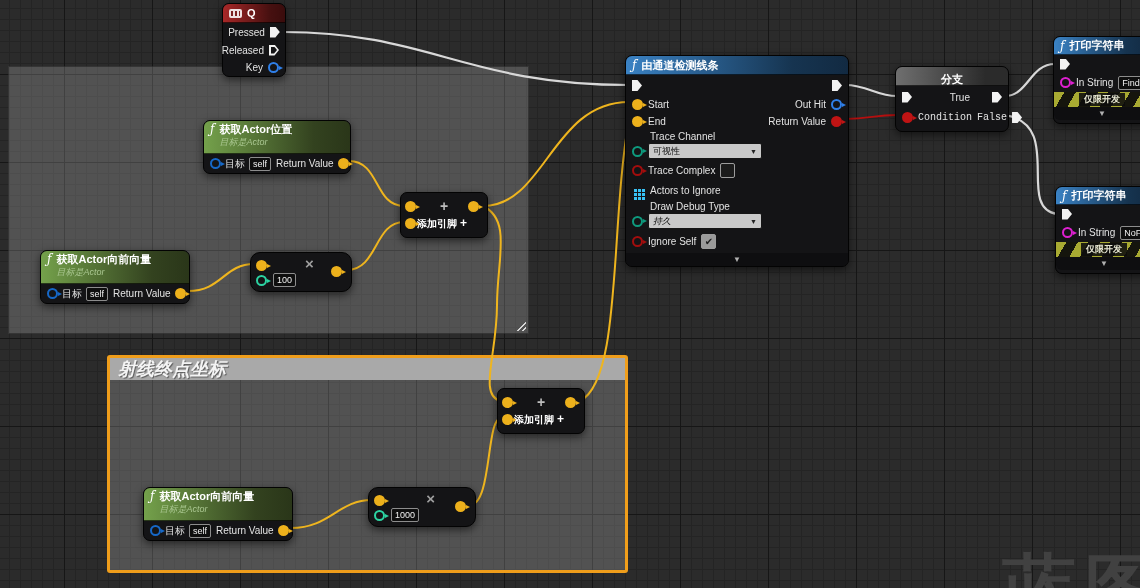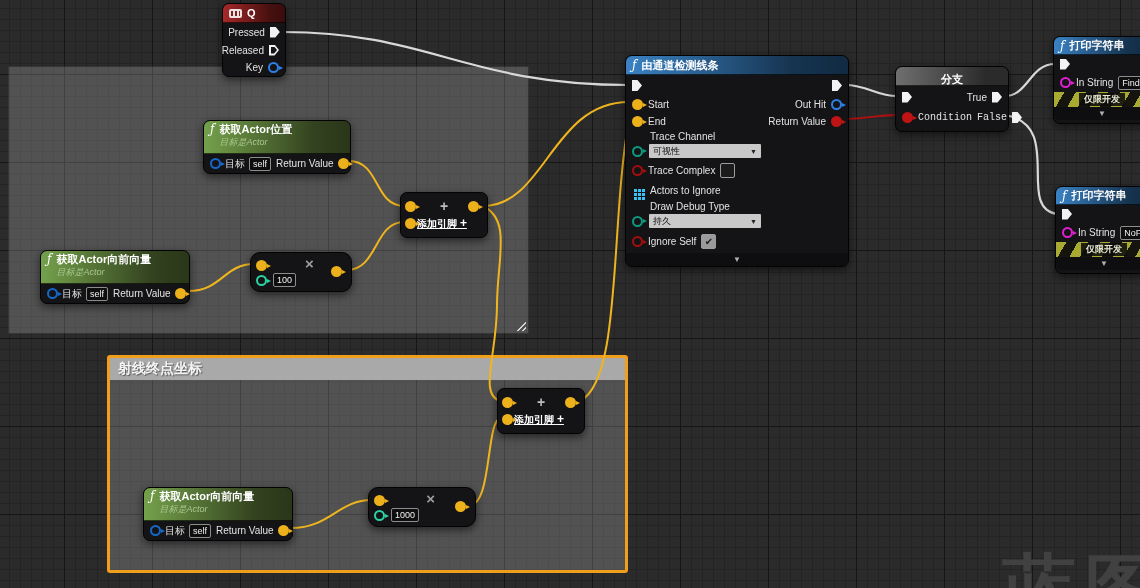--- a/index.html
+++ b/index.html
@@ -15,21 +15,21 @@
     background-size:88px 88px,88px 88px,11px 11px,11px 11px;
     background-position:0 74px,64px 0,9px 8px,9px 8px;
   }
   .watermark{position:absolute;left:1002px;top:540px;font-size:74px;font-weight:bold;
     color:#414141;letter-spacing:8px;white-space:nowrap;}
   
   .comment{position:absolute;background:rgba(255,255,255,.19);border:1px solid rgba(0,0,0,.35);z-index:1;}
   .comment-header{height:19px;background:#b3b3b3;display:flex;align-items:center;padding:0 8px;
     font-size:13px;font-weight:bold;color:#f4f4f4;text-shadow:1px 1px 1px #5a5a5a;}
   .comment.selected{border:3px solid #f09e1b;border-radius:3px;}
-  .comment.selected .comment-header{background:#a9a9a9;height:22px;font-size:14px;}
+  .comment.selected .comment-header{background:#a9a9a9;height:22px;font-size:18px;font-style:italic;}
   .rsz{position:absolute;right:2px;bottom:2px;width:11px;height:11px;
     background:repeating-linear-gradient(135deg,transparent 0 2px,#d6d6d6 2px 3.5px);
     clip-path:polygon(100% 0,100% 100%,0 100%);}
   
   .node{position:absolute;background:#141416;border:1px solid #030303;border-radius:7px;
     box-shadow:0 3px 9px rgba(0,0,0,.55);font-size:10px;color:#e2e2e2;z-index:10;}
   .hdr{display:flex;align-items:center;gap:5px;padding:0 6px;border-radius:6px 6px 0 0;
     border-bottom:1px solid rgba(0,0,0,.65);color:#fff;}
   .hdr .t{font-weight:bold;font-size:11px;white-space:nowrap;}
   .hdr-h{height:18px;}
@@ -71,21 +71,21 @@
   .cb.checked{background:#9a9a9a;color:#1d1d1d;}
   .nfooter{height:13px;display:flex;align-items:center;justify-content:center;color:#b0b0b0;
     font-size:8px;background:#0e0e10;border-radius:0 0 6px 6px;}
   
   .mathnode{border-radius:10px;}
   .mathnode .op{position:absolute;left:54%;top:3px;color:#9f9f9f;font-size:15px;font-weight:bold;line-height:15px;}
   .mathnode .pinabs{position:absolute;}
   .addnode .plus{position:absolute;left:0;right:0;top:6px;text-align:center;color:#bdbdbd;
     font-size:14px;font-weight:bold;line-height:14px;}
   .addnode .addlbl{position:absolute;left:4px;right:8px;top:23px;text-align:center;color:#fff;
-    font-size:10px;font-weight:bold;white-space:nowrap;text-decoration:underline;}
+    font-size:10px;font-weight:bold;white-space:nowrap;}
   .addnode .addlbl b{font-size:12px;}
   
   .hazard{height:15px;display:flex;align-items:center;justify-content:center;
     background:repeating-linear-gradient(120deg,#a8aa32 0 9px,#15150d 9px 19px);}
   .hazard span{background:rgba(12,12,12,.88);padding:0 5px;font-size:9px;color:#e9e9d5;
     height:13px;line-height:13px;font-weight:bold;white-space:nowrap;}
   .kbd-icon{width:13px;height:9px;border-radius:2px;background:#efe2e2;position:relative;flex:none;}
   .kbd-icon::after{content:"";position:absolute;inset:2px;
     background:repeating-linear-gradient(90deg,#7c2222 0 2px,transparent 2px 4px);}
   svg.wires{position:absolute;left:0;top:0;z-index:5;}
@@ -289,21 +289,21 @@
       <span class="lbl">Trace Complex</span>
       <span class="cb"></span>
     </div>
     <div class="row" style="height:19px;">
       <span class="arr-icon"></span>
       <span class="lbl">Actors to Ignore</span>
     </div>
     <div class="ind">
         <span class="lbl">Draw Debug Type</span>
       </div>
-    <div class="row" style="height:18px;">
+    <div class="row" style="height:18px;font-style:italic;">
       <span class="pin" style="--c:#0e9a7e;"></span>
       <span class="dd">
         <span>持久</span>
         <span class="car">▼</span>
       </span>
     </div>
     <div class="row" style="height:23px;">
       <span class="pin" style="--c:#a30d0d;"></span>
       <span class="lbl">Ignore Self</span>
       <span class="cb checked">✔</span>
@@ -317,21 +317,21 @@
     <div class="hdr hdr-gray hdr-h">
       <svg width="11" height="10" viewBox="0 0 11 10">
         <path d="M1 5 H5 M5 5 L9.5 1.5 M5 5 L9.5 8.5" stroke="#ececec" stroke-width="1.6" fill="none"></path>
       </svg>
       <span class="t">分支</span>
     </div>
     <div class="row spread" style="height:22px;">
       <span class="exec">
           <i></i>
         </span>
-      <span style="display:flex;align-items:center;gap:5px;">
+      <span style="display:flex;align-items:center;gap:22px;">
         <span class="lbl">True</span>
         <span class="exec">
             <i></i>
           </span>
       </span>
     </div>
     <div class="row spread" style="height:19px;font-family:Liberation Mono, monospace;">
       <span style="display:flex;align-items:center;gap:5px;">
         <span class="pin filled" style="--c:#c01414;"></span>
         <span class="lbl">Condition</span>

